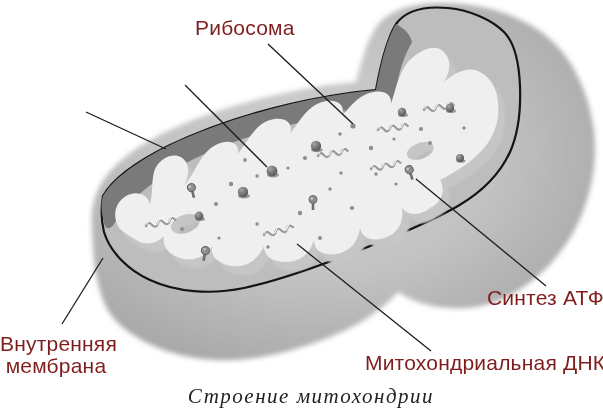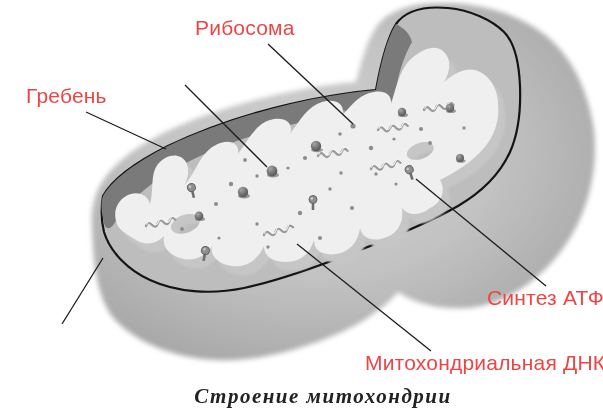--- a/index.html
+++ b/index.html
@@ -2,27 +2,27 @@
 <html><head>
 <meta charset="utf-8">
 <style>
   html,body{margin:0;padding:0;background:#ffffff;}
   #stage{
     position:relative;width:603px;height:413px;background:#ffffff;
     font-family:"Liberation Sans",sans-serif;overflow:hidden;
   }
   #art{position:absolute;left:0;top:0;}
   .lbl{
-    position:absolute;color:#ef4444;font-size:21px;line-height:1.04;
+    position:absolute;color:#7f1d1d;font-size:21px;line-height:1.04;
     white-space:nowrap;letter-spacing:0.2px;
   }
   .lbl-center{text-align:center;white-space:normal;}
   #caption{
-    position:absolute;left:158px;top:384px;width:330px;text-align:center;
-    font-family:"Liberation Serif",serif;font-style:italic;font-weight:700;
+    position:absolute;left:146px;top:384px;width:330px;text-align:center;
+    font-family:"Liberation Serif",serif;font-style:italic;font-weight:400;
     font-size:21px;letter-spacing:1.5px;color:#222;
   }
 </style>
 </head>
 <body>
 
 <div id="stage">
 
   <svg id="art" width="603" height="413" viewBox="0 0 603 413">
     <defs>
@@ -197,21 +197,24 @@
       <line x1="86" y1="112" x2="166" y2="149"></line>
       <line x1="416" y1="179" x2="546" y2="286"></line>
       <line x1="297" y1="244" x2="431" y2="351"></line>
       <line x1="103" y1="258" x2="62" y2="324"></line>
     </g>
   </svg>
 
   <div class="lbl" style="left:195px;top:17px;">Рибосома</div>
 
 
-  <div class="lbl" style="left:26px;top:85px;">Гребень</div>
 
   <div class="lbl" style="left:487px;top:287px;">Синтез АТФ</div>
 
+  <div class="lbl lbl-center" style="left:0px;top:333px;width:112px;">
+    <span>Внутренняя</span><br>
+    <span>мембрана</span>
+  </div>
 
   <div class="lbl" style="left:353px;top:352px;margin-left:12px;">Митохондриальная ДНК</div>
 
   <div id="caption">Строение митохондрии</div>
 </div>
 
 </body></html>

